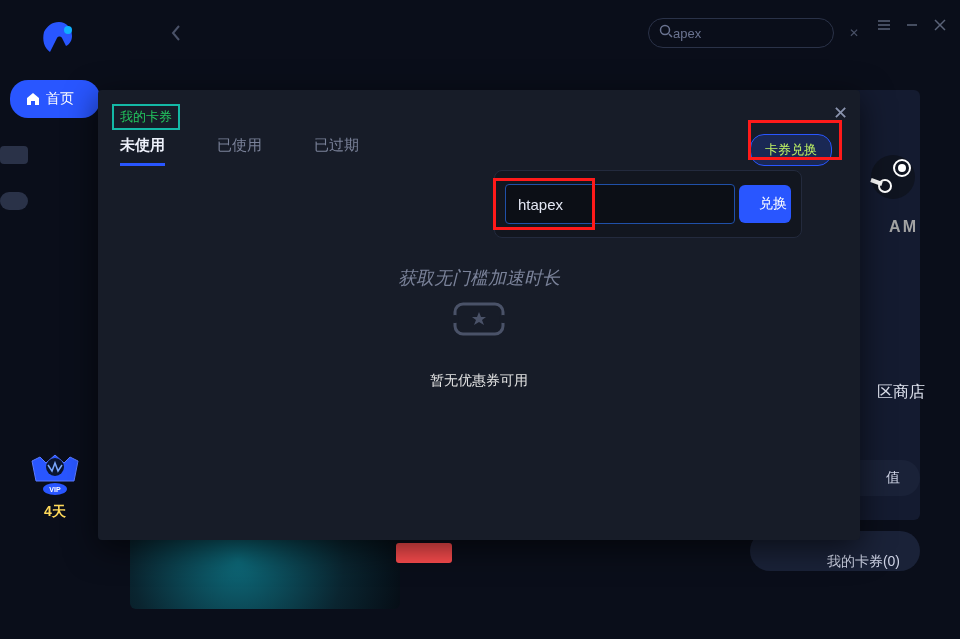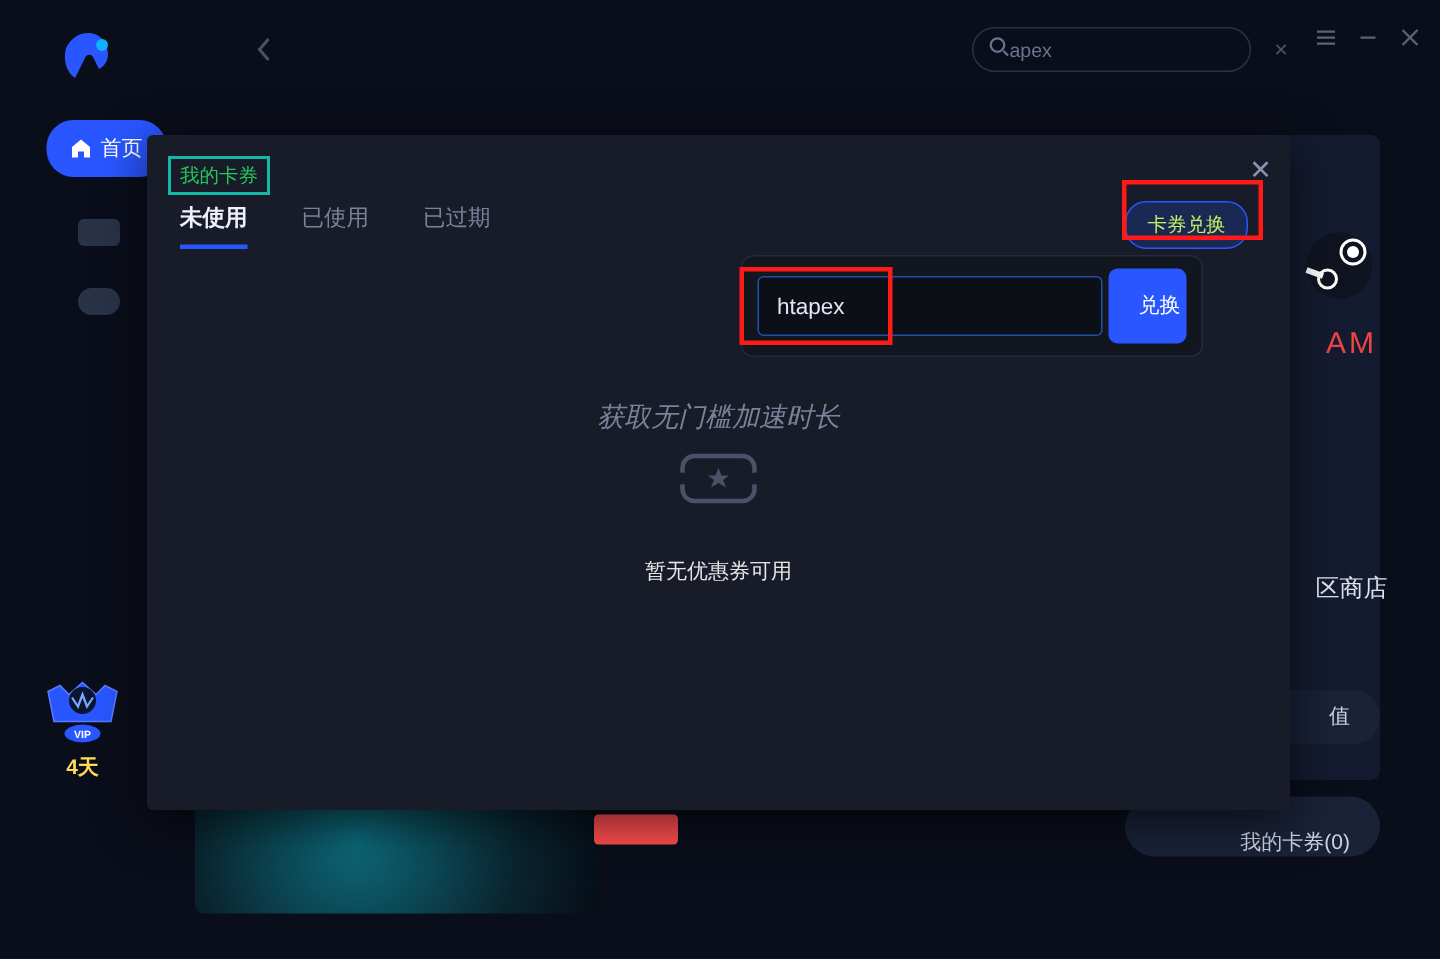--- a/index.html
+++ b/index.html
@@ -51,23 +51,23 @@
     .search input {
       flex: 1;
       background: transparent; border: none; outline: none;
       color: #6a7390; font-size: 13px;
     }
     .search-clear { color: #4a5268; cursor: pointer; font-size: 12px; }
     .search-icon { color: #6a7390; }
     
     .sidebar {
       position: absolute;
-      left: 16px; top: 80px; bottom: 0;
+      left: 0; top: 80px; bottom: 0;
       width: 100px;
-      display: flex; flex-direction: column; align-items: center;
+      display: flex; flex-direction: column; 
       gap: 28px;
     }
     .home-btn {
       background: #2956ff;
       color: #fff;
       border-radius: 18px;
       padding: 10px 16px;
       display: flex; align-items: center; gap: 6px;
       font-size: 14px;
       cursor: pointer;
@@ -107,21 +107,21 @@
     }
     .right-label {
       position: absolute;
       right: 35px; top: 382px;
       color: #dfe3ef;
       font-size: 16px;
     }
     .right-am {
       position: absolute;
       right: 42px; top: 218px;
-      color: #ef4444; font-size: 20px; font-weight: 400;
+      color: #a3a3a3; font-size: 16px; font-weight: 700;
       letter-spacing: 2px;
     }
     .right-chip1 {
       position: absolute;
       right: 40px; top: 460px;
       width: 140px; height: 36px;
       background: #1a2238;
       border-radius: 18px;
       display: flex; align-items: center; justify-content: flex-end;
       padding-right: 20px;
@@ -189,21 +189,21 @@
     }
     .redeem-highlight {
       position: absolute;
       right: 18px; top: 30px;
       width: 94px; height: 40px;
       border: 3px solid #ff1a1a;
     }
     .tabs {
       position: absolute;
       left: 22px; top: 46px;
-      display: flex; gap: 36px;
+      display: flex; gap: 52px;
     }
     .tab {
       color: #7a8299;
       font-size: 15px;
       padding-bottom: 8px;
       cursor: pointer;
     }
     .tab.active {
       color: #eef1fb;
       font-weight: 600;
@@ -226,21 +226,21 @@
       height: 40px;
       background: #0c0f16;
       border: 1px solid #2050a8;
       border-radius: 4px;
       color: #e3e7f3;
       font-size: 15px;
       padding: 0 12px;
       outline: none;
     }
     .code-btn {
-      width: 52px; height: 50px;
+      width: 52px; height: 38px;
       background: #2956ff;
       color: #fff;
       border: none;
       border-radius: 6px;
       font-size: 14px;
       cursor: pointer;
       padding-left: 16px;
     }
     .code-highlight {
       position: absolute;

